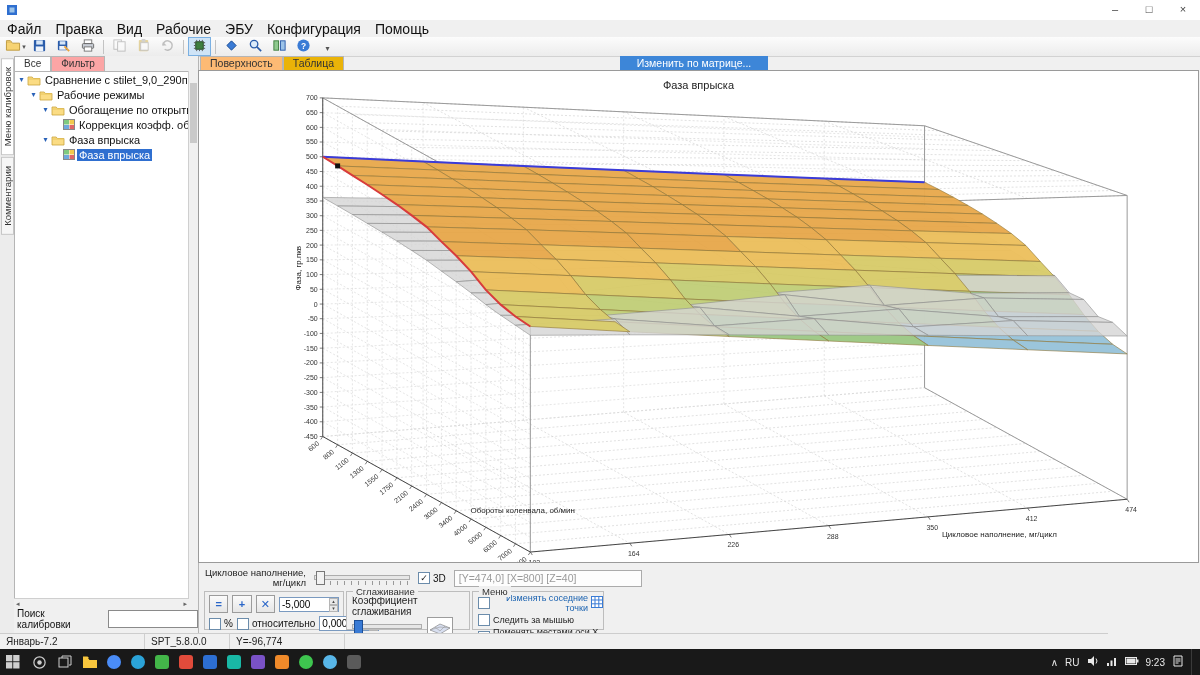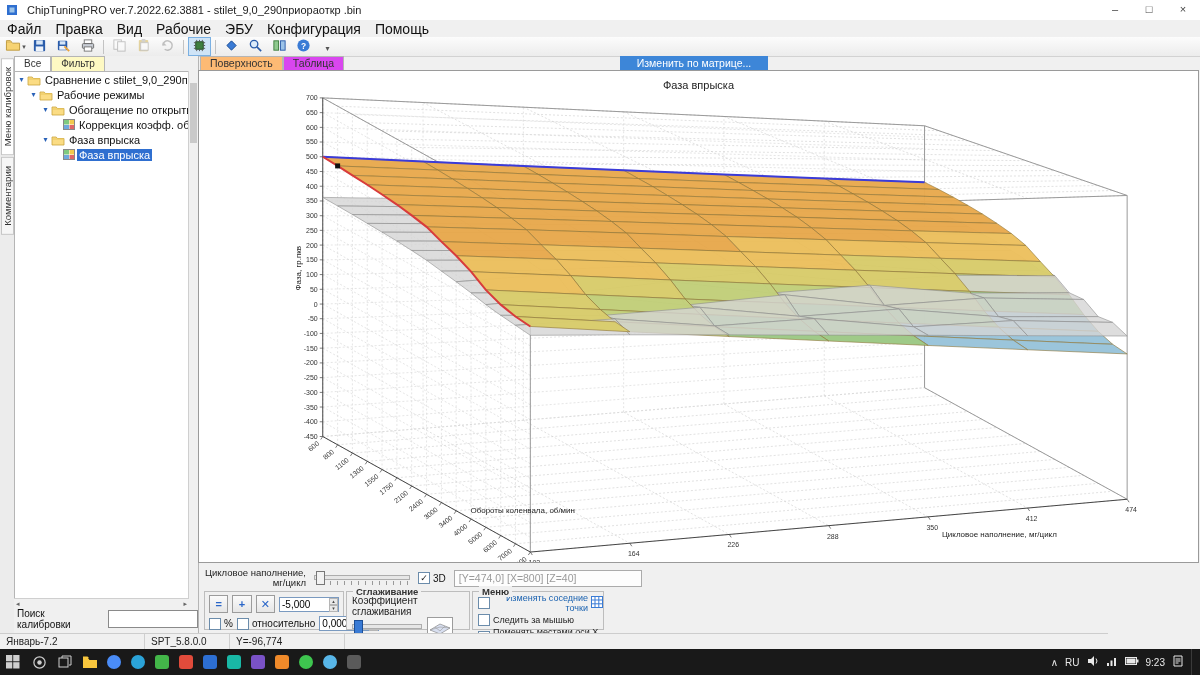--- a/index.html
+++ b/index.html
@@ -23,37 +23,37 @@
   .tb-sep{width:1px;height:14px;background:#c3c3c3;margin:0 3px;}
   .dd{font-size:7px;color:#555;margin-left:1px;}
   
   #side-strip{left:0;top:56px;width:14px;height:577px;background:#ececec;border-right:1px solid #cfcfcf;}
   .vtab{writing-mode:vertical-rl;transform:rotate(180deg);font-size:9.5px;color:#333;background:#f6f6f6;
         border:1px solid #c6c6c6;padding:8px 0;margin:2px 1px;text-align:center;}
   .vtab.active{background:#fff;}
   
   #sidebar{left:14px;top:56px;width:184px;height:577px;background:#f0f0f0;border-right:1px solid #b5b5b5;}
   .side-tabs{position:absolute;left:0;top:0;height:15px;display:flex;font-size:10px;}
-  .side-tab{padding:0 9px;line-height:14px;border:1px solid #b5b5b5;border-bottom:none;background:#fef9c3;color:#333;}
+  .side-tab{padding:0 9px;line-height:14px;border:1px solid #b5b5b5;border-bottom:none;background:#fca5a5;color:#333;}
   .side-tab.active{background:#fff;}
   #tree{position:absolute;left:0;top:15px;right:9px;bottom:34px;background:#fff;border:1px solid #b5b5b5;overflow:hidden;}
   .trow{height:15px;display:flex;align-items:center;white-space:nowrap;font-size:11px;}
   .arrow{color:#2a62b8;font-size:8px;width:9px;text-align:center;flex:none;}
   .ticon{flex:none;display:flex;margin:0 2px 0 1px;}
   .tlabel{padding:0 2px;}
   .trow.sel .tlabel{background:#2f6fd0;color:#fff;}
   #vscroll{position:absolute;right:0;top:15px;width:9px;bottom:34px;background:#f0f0f0;border-left:1px solid #cfcfcf;}
   #vscroll .thumb{position:absolute;left:1px;top:12px;width:7px;height:60px;background:#c9c9c9;}
   #hscroll{position:absolute;left:0;right:9px;bottom:24px;height:10px;background:#f0f0f0;border-top:1px solid #cfcfcf;display:flex;justify-content:space-between;align-items:center;font-size:7px;color:#666;padding:0 2px;}
   #search-row{position:absolute;left:3px;bottom:3px;display:flex;align-items:center;gap:20px;font-size:10px;}
   #search-row input{width:84px;height:14px;border:1px solid #8a8a8a;font-size:10px;}
   
   #main{left:198px;top:56px;width:1002px;height:577px;}
   .main-tabs{position:absolute;left:2px;top:0;height:14px;display:flex;font-size:10.5px;}
-  .main-tab{padding:0 9px;line-height:13px;border:1px solid #b5b5b5;border-bottom:none;background:#d946ef;color:#333;}
+  .main-tab{padding:0 9px;line-height:13px;border:1px solid #b5b5b5;border-bottom:none;background:#eab308;color:#333;}
   .main-tab.active{background:#fdba74;}
   #matrix-btn{position:absolute;left:422px;top:0;width:148px;height:14px;background:#3d86d8;color:#fff;
               text-align:center;line-height:14px;font-size:10.5px;}
   #chart-panel{position:absolute;left:0;top:14px;width:1001px;height:493px;background:#fff;border:1px solid #9a9a9a;box-sizing:border-box;}
   #chart-title{position:absolute;left:0;right:0;top:8px;text-align:center;font-size:11px;color:#222;}
   #chart-svg{position:absolute;left:0;top:0;width:100%;height:100%;}
   
   #controls{position:absolute;left:0;top:507px;width:1002px;height:70px;font-size:10px;}
   .ctl-row1{position:absolute;left:6px;top:3px;height:24px;display:flex;align-items:center;gap:8px;}
   #load-label{width:102px;font-size:9.5px;line-height:10px;text-align:right;color:#222;}
@@ -62,21 +62,21 @@
      background:repeating-linear-gradient(90deg,#999 0 1px,transparent 1px 7px);}
   .slider .track{position:absolute;left:0;right:0;top:5px;height:3px;background:#e6e6e6;border:1px solid #adadad;}
   .slider .thumb{position:absolute;left:2px;top:1px;width:7px;height:12px;background:#f2f2f2;border:1px solid #777;}
   .slider .thumb.blue{background:#3a7bd5;border-color:#1d4f96;}
   .cbrow{display:flex;align-items:center;gap:3px;}
   .cb{width:10px;height:10px;background:#fff;border:1px solid #6b8cab;display:inline-flex;align-items:center;justify-content:center;
       font-size:9px;line-height:9px;color:#222;flex:none;}
   #coords-box{width:182px;height:15px;border:1px solid #ababab;background:#fdfdfd;color:#9a9a9a;
               line-height:15px;padding-left:4px;font-size:10.5px;}
   .grp{position:absolute;top:28px;height:37px;border:1px solid #bdbdbd;background:#f0f0f0;}
-  .grp-title{position:absolute;top:-6px;left:6px;background:#f0f0f0;padding:0 3px;font-size:9.5px;color:#333;font-weight:bold;}
+  .grp-title{position:absolute;top:-6px;left:6px;background:#f0f0f0;padding:0 3px;font-size:9.5px;color:#333;}
   #grp-edit{left:6px;width:138px;}
   #grp-smooth{left:148px;width:122px;}
   #grp-opts{left:274px;width:130px;}
   .sbtn{width:22px;height:16px;background:linear-gradient(#fbfbfb,#e6e6e6);border:1px solid #9c9c9c;
         display:inline-flex;align-items:center;justify-content:center;color:#2a66c8;font-weight:bold;font-size:11px;}
   .numwrap{position:relative;display:inline-block;}
   .numwrap input{width:46px;height:13px;border:1px solid #7a9ac0;font-size:10px;padding:0 10px 0 2px;}
   .spin{position:absolute;right:1px;top:1px;width:9px;height:13px;display:flex;flex-direction:column;font-size:5px;color:#444;}
   .spin div{flex:1;background:#e8e8e8;border:1px solid #b5b5b5;line-height:5px;text-align:center;}
   .g-row{display:flex;align-items:center;gap:4px;padding:3px 4px 0 4px;}
@@ -99,21 +99,20 @@
 </head>
 <body>
 
 <div id="titlebar" class="abs">
   <span class="ticon" style="margin-left:5px">
     <svg width="14" height="14" viewBox="0 0 14 14">
         <rect x="2" y="2" width="10" height="10" fill="#2f6fd0"></rect>
         <rect x="4.5" y="4.5" width="5" height="5" fill="#9cc3e8"></rect>
       </svg>
   </span>
-  <span class="title">ChipTuningPRO ver.7.2022.62.3881 - stilet_9,0_290приораоткр .bin</span>
   <div class="winbtns">
     <div class="winbtn">–</div>
     <div class="winbtn">□</div>
     <div class="winbtn">×</div>
   </div>
 </div>
 
 <div id="menubar" class="abs">
     <div class="menu-item">Файл</div>
     <div class="menu-item">Правка</div>

